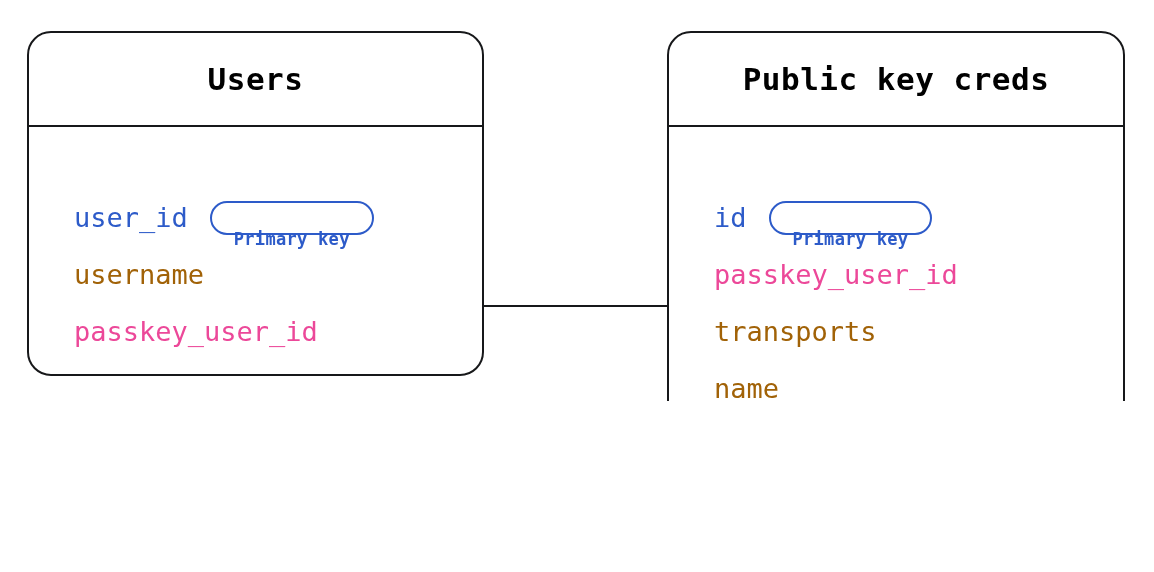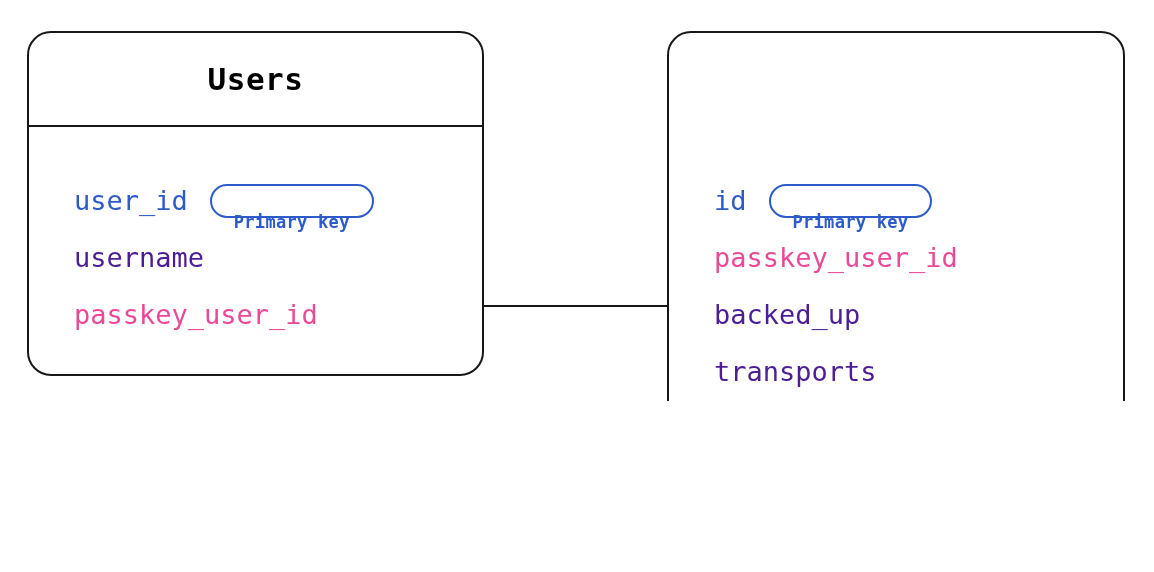--- a/index.html
+++ b/index.html
@@ -58,34 +58,34 @@
     white-space: nowrap;
     line-height: 1;
   }
 
   .entity-fields {
     position: absolute;
     left: 0;
     right: 0;
     top: 94px;
     bottom: 0;
-    padding: 45px 0 0 0;
+    padding: 62px 0 0 0;
   }
   .field-row {
     height: 57px;
     display: flex;
     align-items: center;
     padding-left: 45px;
     box-sizing: border-box;
   }
   .field-name {
     font-family: "DejaVu Sans Mono", "Liberation Mono", monospace;
     font-size: 27px;
     line-height: 1;
-    color: #4c1d95;
+    color: #a16207;
     white-space: nowrap;
   }
   .field-name.is-pk { color: #2d5bc9; }
   .field-name.is-fk { color: #ec4899; }
 
   
   .pk-badge {
     margin-left: 22px;
     box-sizing: border-box;
     height: 34px;
@@ -143,37 +143,37 @@
       <div class="field-row">
         <span class="field-name is-fk">passkey_user_id</span>
       </div>
 
     </div>
   </div>
 
   <div id="relationship-connector"></div>
 
   <div class="entity" id="entity-pkcreds">
+    <div class="entity-header">
+      <span class="entity-title">Public key creds</span>
+    </div>
     <div class="entity-fields">
 
       <div class="field-row">
         <span class="field-name is-pk">id</span>
         <span class="pk-badge">
           <span class="pk-badge-label">Primary key</span>
         </span>
       </div>
 
 
       <div class="field-row">
         <span class="field-name is-fk">passkey_user_id</span>
       </div>
 
-      <div class="field-row">
-        <span class="field-name">backed_up</span>
-      </div>
 
       <div class="field-row">
         <span class="field-name">transports</span>
       </div>
 
       <div class="field-row">
         <span class="field-name">name</span>
       </div>
 
     </div>

